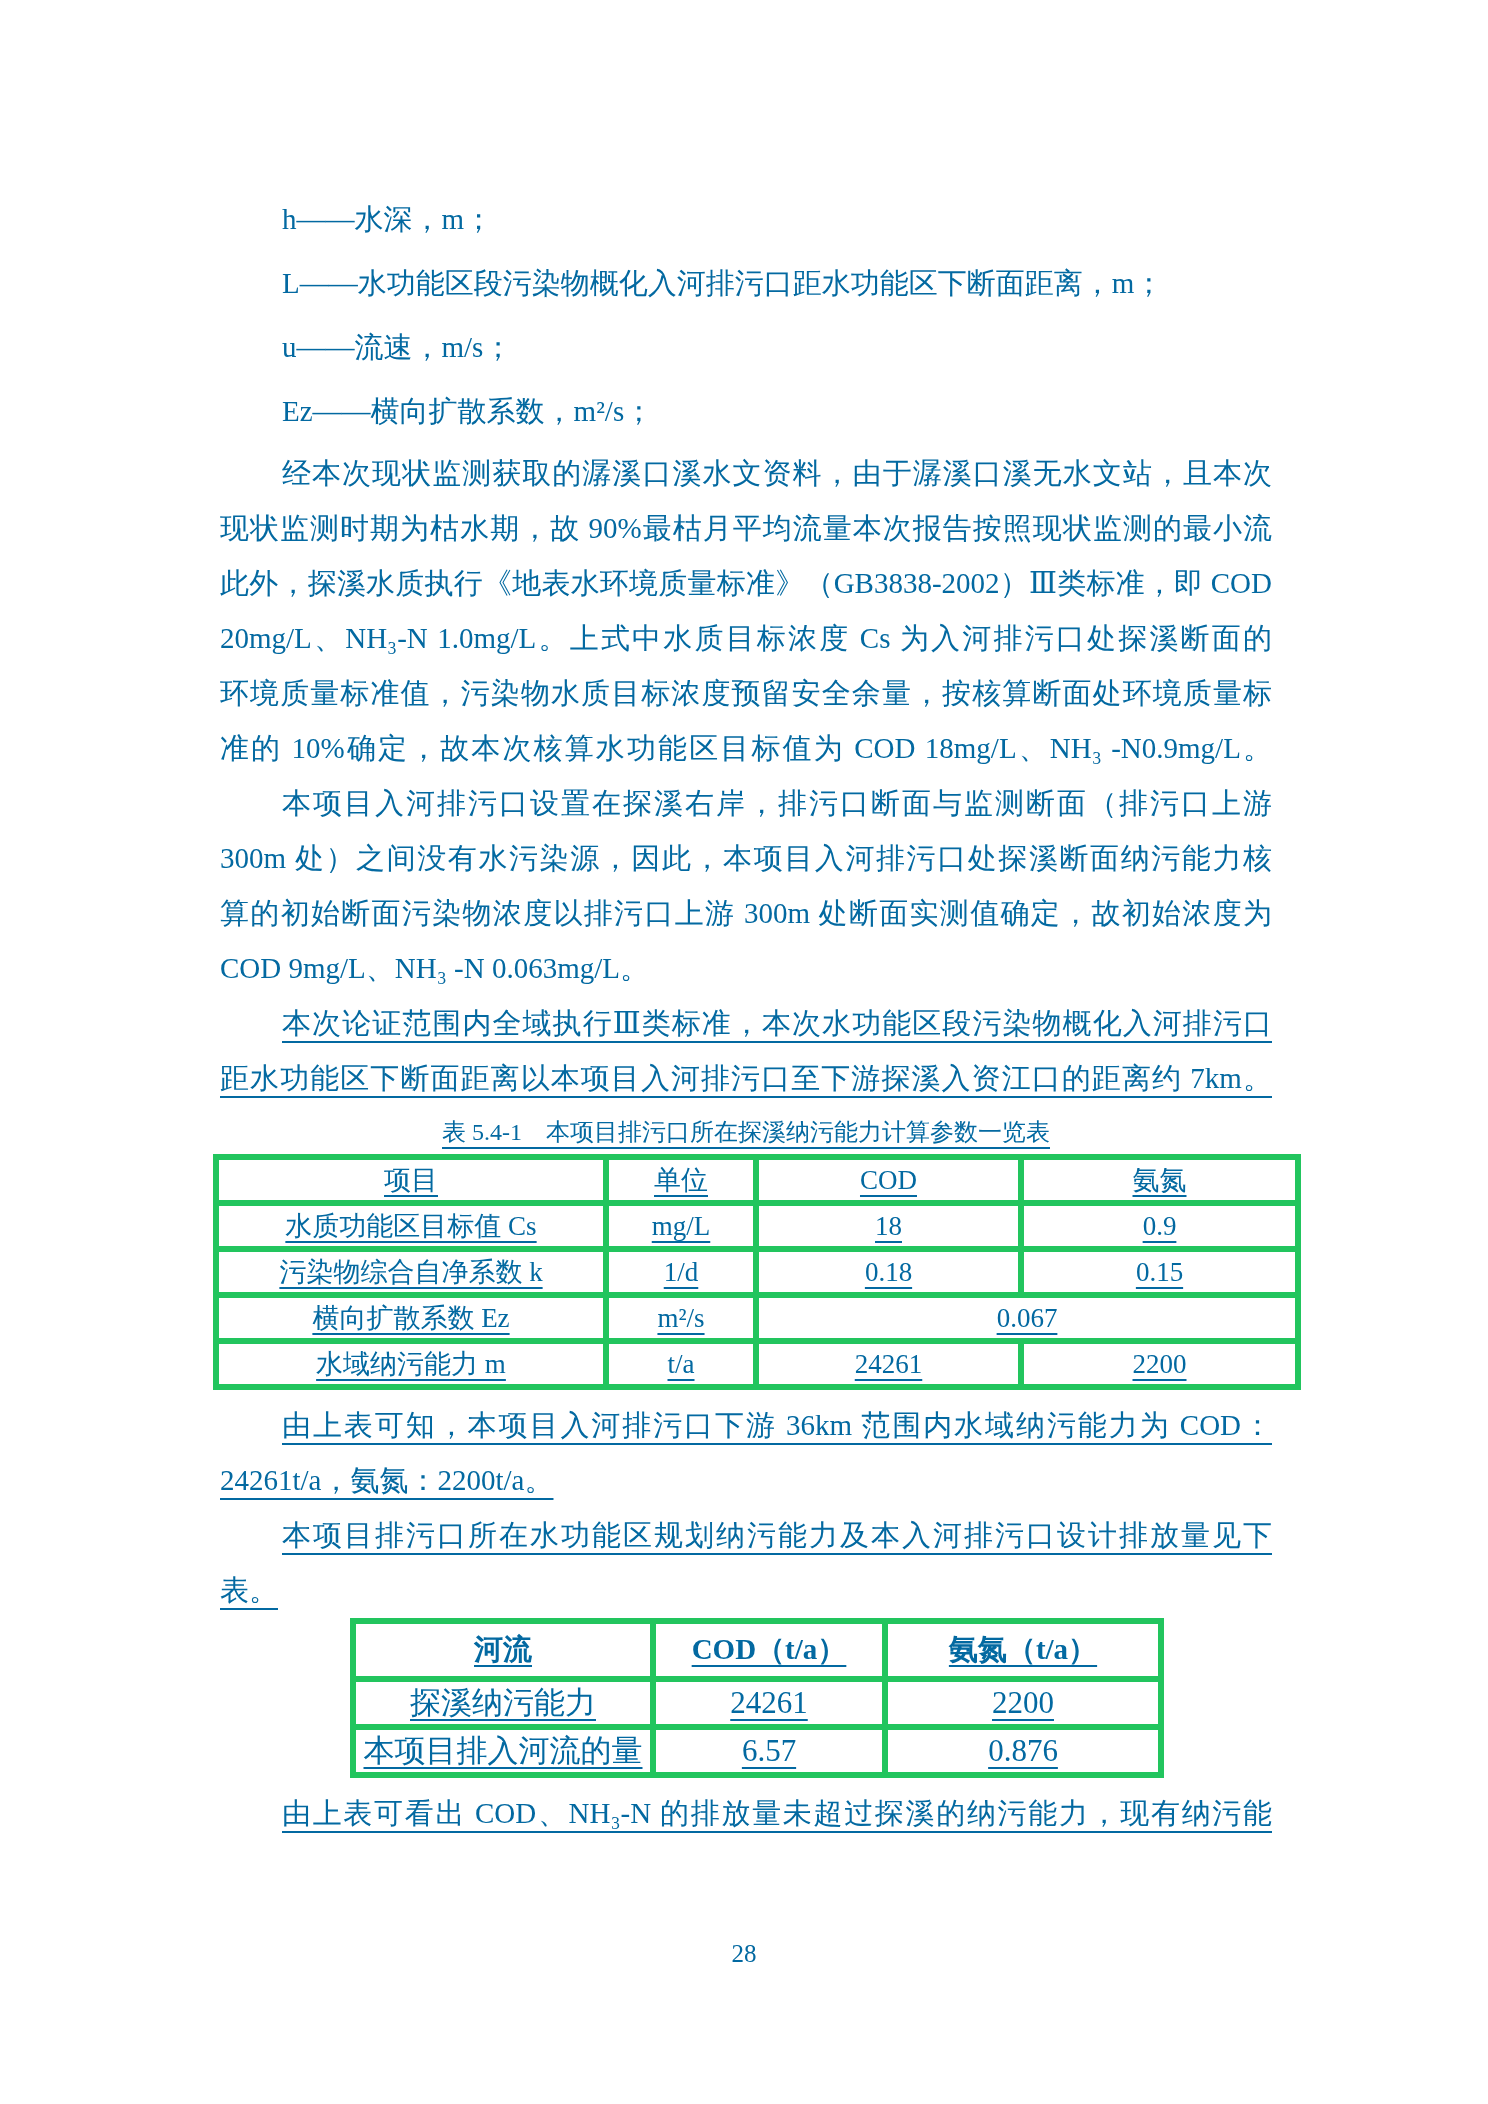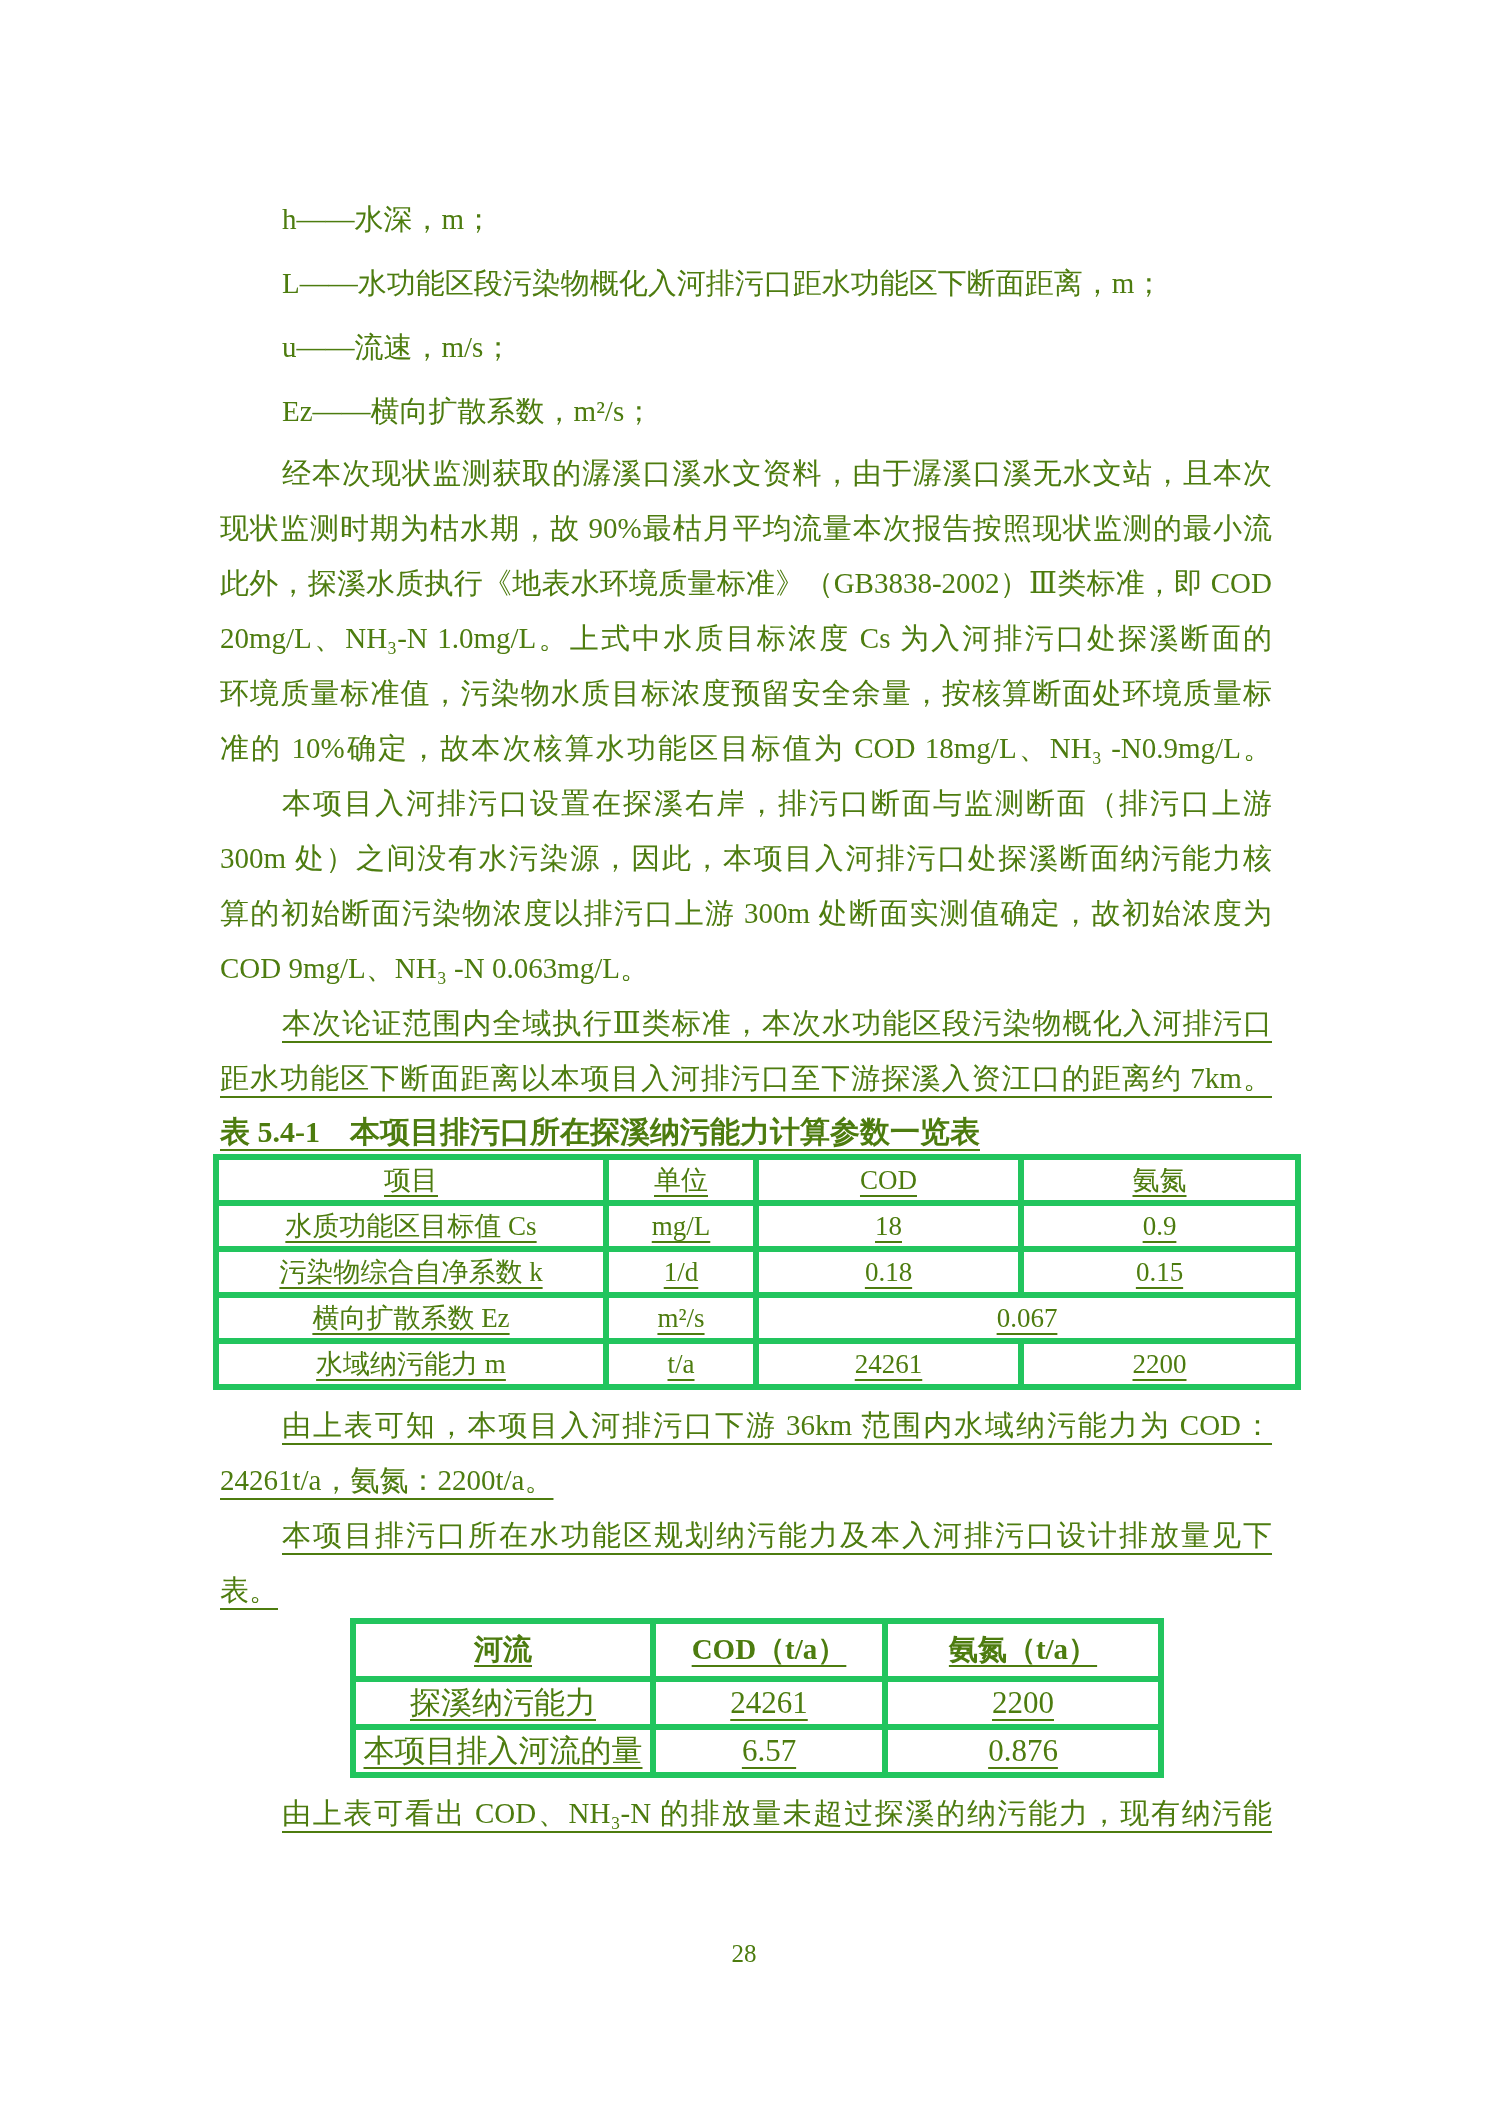--- a/index.html
+++ b/index.html
@@ -1,21 +1,21 @@
 <!DOCTYPE html>
 <html><head>
 <meta charset="utf-8">
 <style>
   html,body { margin:0; padding:0; background:#e8e8e8; }
   .page {
     position:relative;
     width:1488px; height:2104px;
     margin:0 auto;
     background:#ffffff;
-    color:#4d7c0f;
+    color:#0369a1;
     font-family:"Liberation Serif","DejaVu Serif",serif;
     overflow:hidden;
   }
   .content {
     position:absolute;
     left:220px; top:190px;
     width:1052px;
   }
   
   .defline {
@@ -33,21 +33,22 @@
     text-align-last:justify;
   }
   .line.short { text-align-last:left; }
   .line.indent { text-indent:62px; }
   .u { text-decoration:underline; text-decoration-thickness:2px; text-underline-offset:8px; }
   .gap8 { margin-top:8px; }
   .gap4 { margin-top:4px; }
   .gap2 { margin-top:2px; }
   
   .table-title {
-    font-size:30px; font-weight:bold;
+    font-size:24px; font-weight:normal;
+    text-align:center;
     height:44px; line-height:44px;
   }
   .table-title span { text-decoration:underline; text-decoration-thickness:2px; text-underline-offset:7px; }
   
   table { border-collapse:collapse; table-layout:fixed; border:4px solid #000; }
   th, td {
     border:6px solid #22c55e;
     text-align:center; vertical-align:middle;
     padding:0;
     overflow:hidden;

